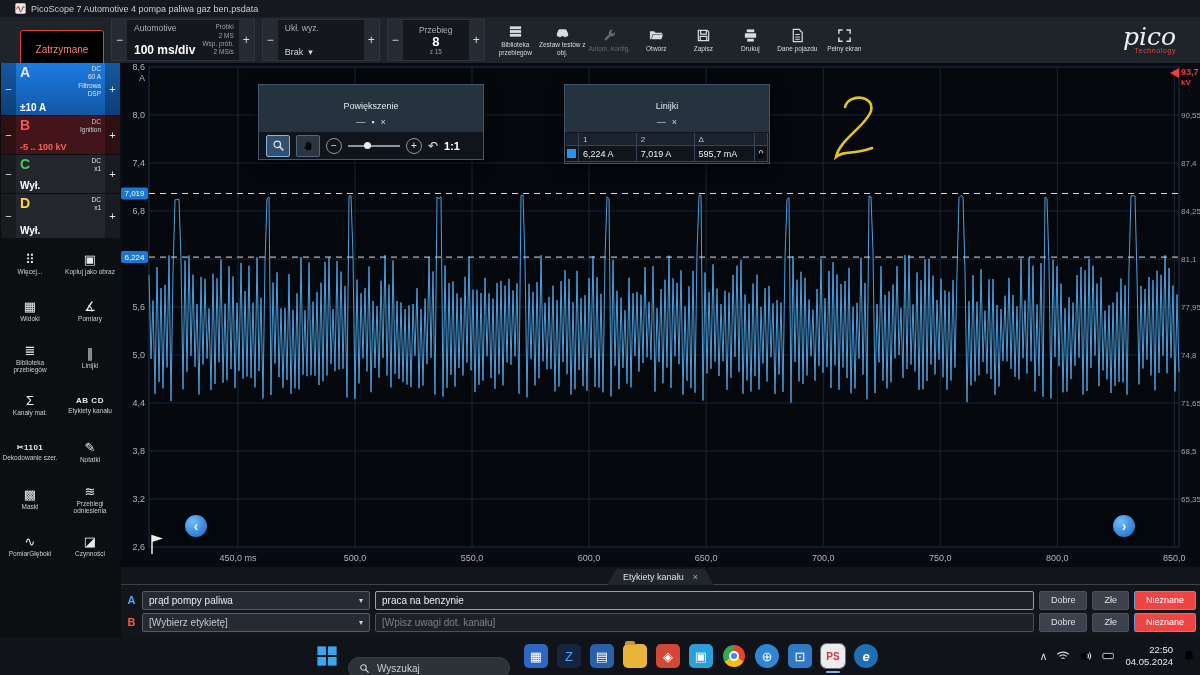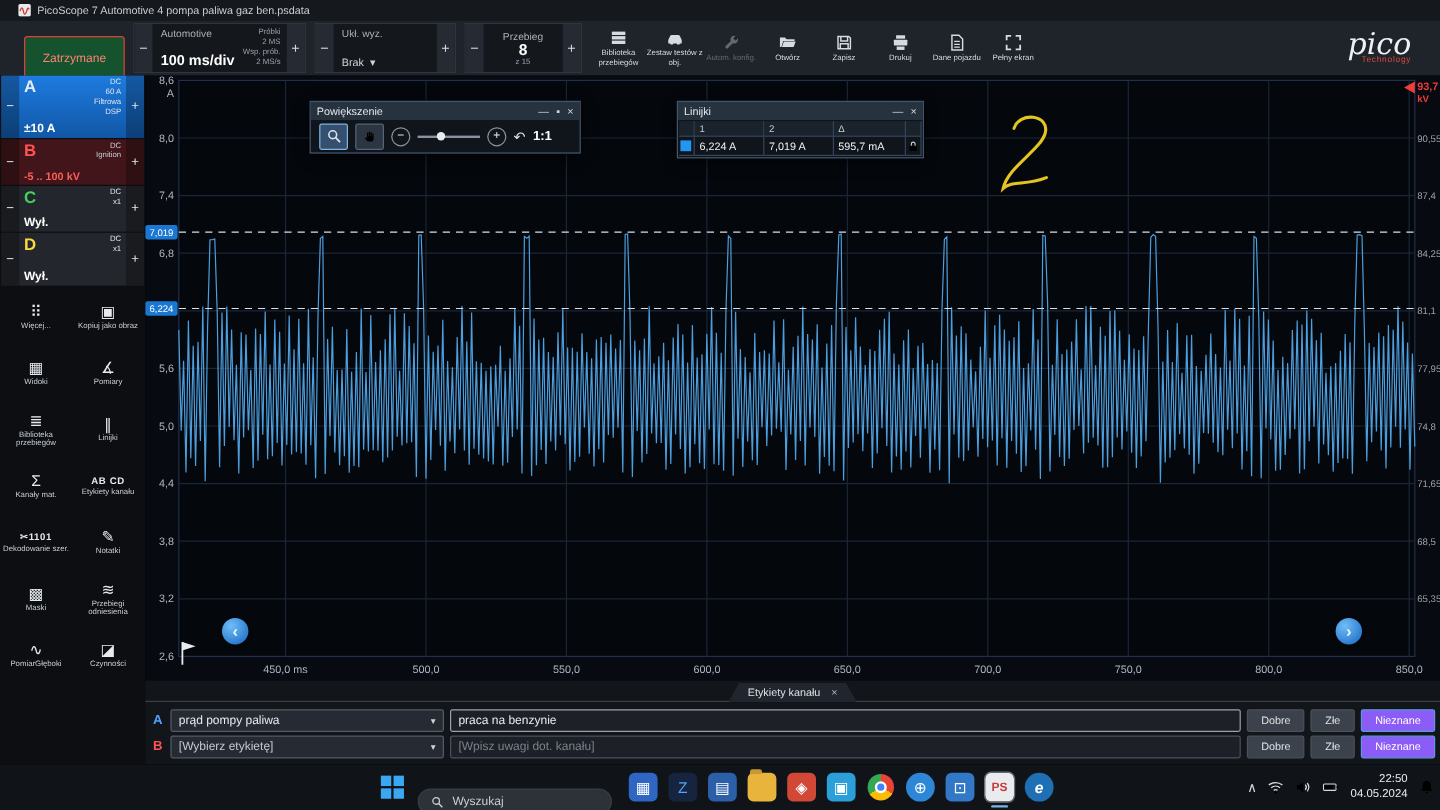--- a/index.html
+++ b/index.html
@@ -9,21 +9,21 @@
 
   
   .titlebar{position:absolute;left:0;top:0;width:1200px;height:17px;background:#15181d;
             display:flex;align-items:center;gap:5px;padding-left:15px;box-sizing:border-box;
             font-size:9px;color:#c9ced4;}
   .titlebar svg{width:11px;height:11px;}
 
   
   .toolbar{position:absolute;left:0;top:17px;width:1200px;height:46px;background:#1f232a;
            display:flex;align-items:center;gap:7px;padding:0 10px 0 20px;box-sizing:border-box;}
-  .stopbtn{width:82px;height:36px;background:#14532d;border:1px solid #e04038;border-radius:3px;
+  .stopbtn{width:82px;height:36px;background:#000000;border:1px solid #e04038;border-radius:3px;
            color:#ff8177;font-size:10px;display:flex;align-items:center;justify-content:center;cursor:pointer;margin-top:18px;}
   .tgroup{height:40px;background:#14171c;border:1px solid #2f353e;display:flex;align-items:stretch;}
   .gbtn{width:15px;display:flex;align-items:center;justify-content:center;background:#262b33;
         color:#d7dbe0;font-size:12px;cursor:pointer;}
   .gmid{padding:3px 7px;display:flex;flex-direction:column;justify-content:space-between;}
   .gtitle{font-size:8.5px;color:#aab1b9;white-space:nowrap;}
   .gvalue{font-size:12px;font-weight:bold;color:#fff;white-space:nowrap;}
   .gside{padding:3px 5px 3px 0;font-size:6.5px;color:#9aa1aa;text-align:right;line-height:1.3;
          display:flex;flex-direction:column;justify-content:center;}
   .gvalue-sm{font-size:9px;color:#cfd4da;display:flex;gap:5px;align-items:center;}
@@ -67,21 +67,21 @@
   #scope-svg{position:absolute;left:0;top:0;}
   .navbtn{position:absolute;width:22px;height:22px;border-radius:50%;
           background:radial-gradient(circle at 35% 30%,#6fbdf8,#1565c0);
           display:flex;align-items:center;justify-content:center;color:#eaf4ff;
           font-size:14px;font-weight:bold;cursor:pointer;box-shadow:0 1px 3px rgba(0,0,0,.6);}
   #nav-left{left:64px;top:452px;}
   #nav-right{left:992px;top:452px;}
 
   
   .fwin{position:absolute;background:#10151c;border:1px solid #41566e;box-shadow:0 3px 10px rgba(0,0,0,.65);}
-  .ftb{height:15px;background:#26333f;display:flex;align-items:center;padding:0 5px;gap:6px;}
+  .ftb{height:15px;background:#26333f;display:flex;align-items:center;padding:16px 5px;gap:6px;flex-direction:column;}
   .ftitle{font-size:9px;color:#e2e7ec;flex:1;}
   .fctl{display:flex;gap:6px;font-size:9px;color:#cdd4db;cursor:pointer;}
   #zoom-window{left:137px;top:21px;width:224px;}
   .zbody{height:27px;display:flex;align-items:center;gap:6px;padding:0 7px;}
   .zbtn{width:22px;height:20px;background:#2c3642;border:1px solid #55657a;border-radius:2px;
         display:flex;align-items:center;justify-content:center;color:#dde3e9;cursor:pointer;}
   .zbtn svg{width:13px;height:13px;}
   .zbtn.active{background:#35506e;border-color:#7fb4e8;}
   .zminus{width:14px;height:14px;border-radius:50%;border:1px solid #8a94a0;color:#e6eaee;font-size:10px;
           display:flex;align-items:center;justify-content:center;cursor:pointer;}
@@ -118,21 +118,21 @@
       display:flex;align-items:center;justify-content:space-between;font-size:10px;color:#e8ecf0;
       padding:0 6px;box-sizing:border-box;cursor:pointer;}
   .dd .caret{color:#cfd4da;font-size:8px;}
   .dd.dim{color:#c3c9d1;}
   .note{flex:1;height:19px;background:#1d2127;border:1px solid #4a515c;border-radius:2px;color:#e8ecf0;
         font-size:10px;padding:0 6px;font-family:inherit;box-sizing:border-box;outline:none;}
   #noteA{border-color:#98a1ac;}
   .note::placeholder{color:#79818b;}
   .vbtn{height:19px;border-radius:2px;background:#3c424c;color:#dde1e7;font-size:9px;
         border:1px solid #4a515c;padding:0 11px;font-family:inherit;cursor:pointer;}
-  .vbtn.active{background:#8b5cf6;border-color:#5a9ade;color:#fff;}
+  .vbtn.active{background:#ef4444;border-color:#5a9ade;color:#fff;}
 
   
   .taskbar{position:absolute;left:0;top:637px;width:1200px;height:38px;background:#101419;
            display:flex;align-items:center;}
   .start{position:absolute;left:316px;top:8px;width:22px;height:22px;cursor:pointer;}
   .search{position:absolute;left:348px;top:20px;width:162px;height:22px;border-radius:11px;
           background:#2d3138;border:1px solid #3a3f46;display:flex;align-items:center;gap:7px;
           padding:0 10px;box-sizing:border-box;font-size:10px;color:#c9ced4;cursor:text;}
   .search svg{width:11px;height:11px;color:#c9ced4;}
   #apps{position:absolute;left:524px;top:7px;display:flex;gap:9px;}

